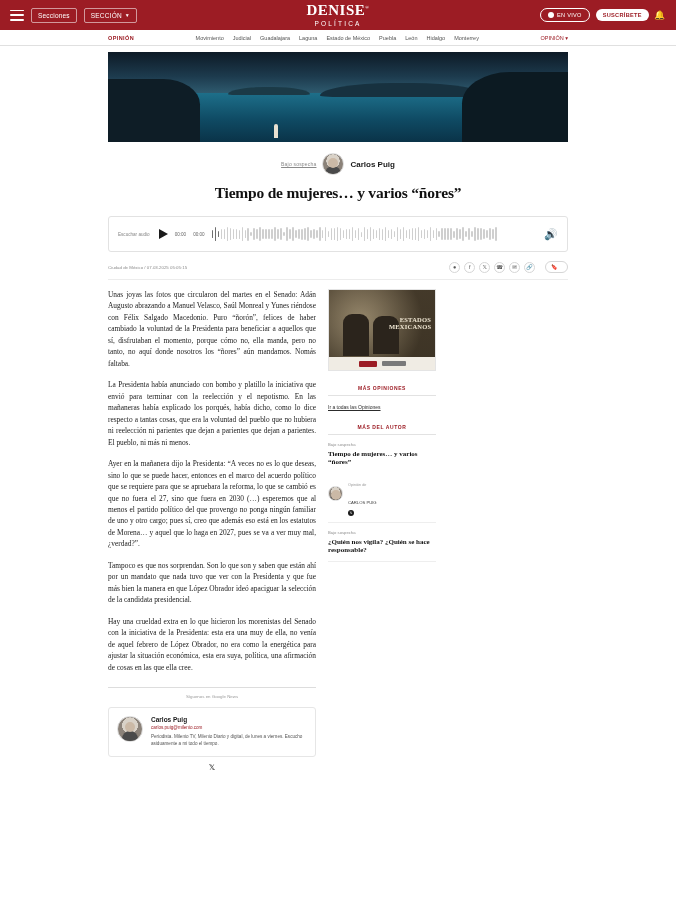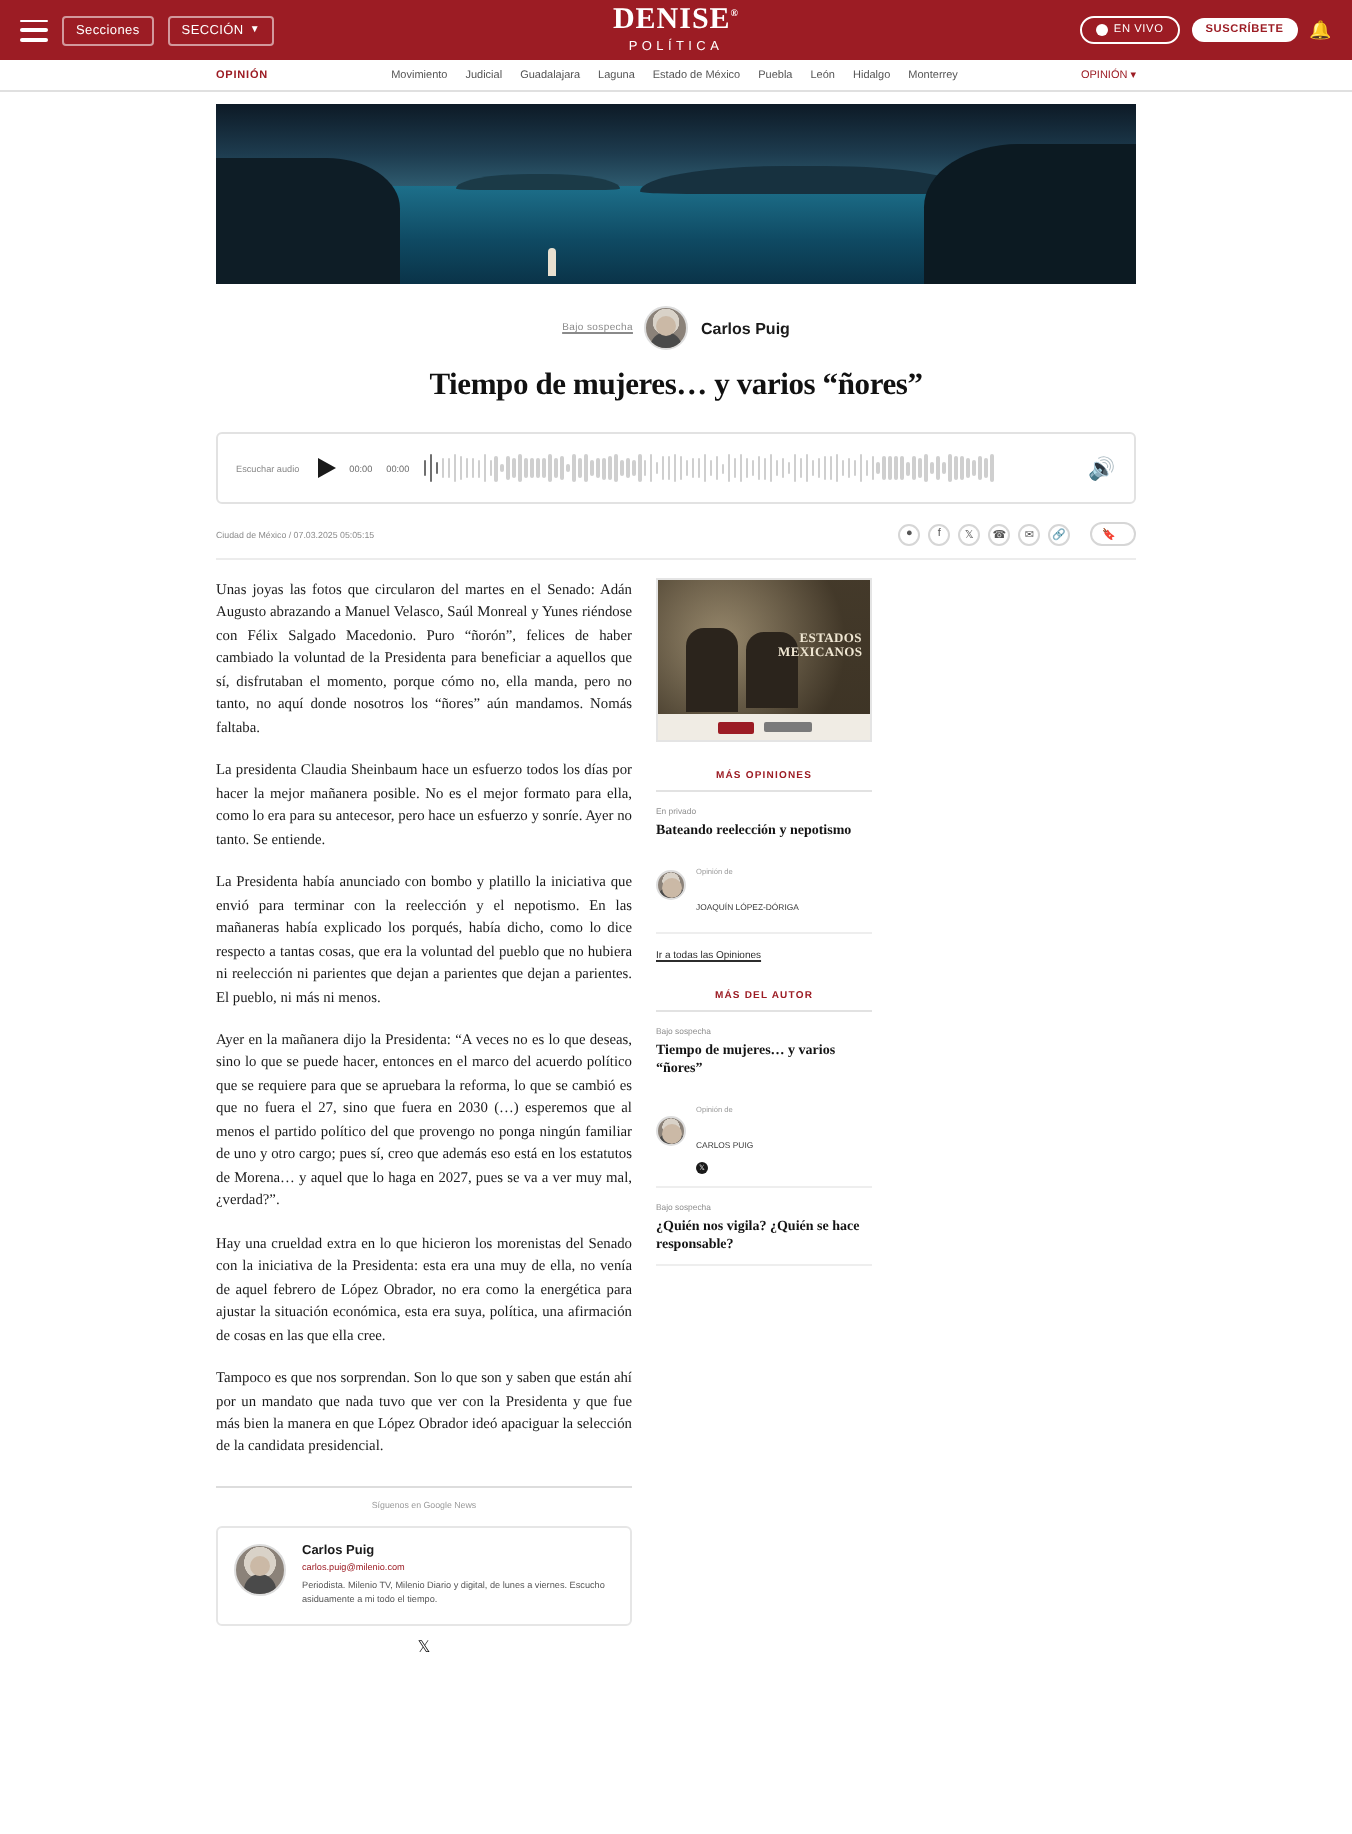--- a/index.html
+++ b/index.html
@@ -413,25 +413,24 @@
           <span>🔖</span>
           <span></span>
         </span>
       </span>
     </div>
 
     <div class="cols">
 
       <div class="article">
         <p>Unas joyas las fotos que circularon del martes en el Senado: Adán Augusto abrazando a Manuel Velasco, Saúl Monreal y Yunes riéndose con Félix Salgado Macedonio. Puro “ñorón”, felices de haber cambiado la voluntad de la Presidenta para beneficiar a aquellos que sí, disfrutaban el momento, porque cómo no, ella manda, pero no tanto, no aquí donde nosotros los “ñores” aún mandamos. Nomás faltaba.</p>
-        <p>La presidenta Claudia Sheinbaum hace un esfuerzo todos los días por hacer la mejor mañanera posible. No es el mejor formato para ella, como lo era para su antecesor, pero hace un esfuerzo y sonríe. Ayer no tanto. Se entiende.</p>
         <p>La Presidenta había anunciado con bombo y platillo la iniciativa que envió para terminar con la reelección y el nepotismo. En las mañaneras había explicado los porqués, había dicho, como lo dice respecto a tantas cosas, que era la voluntad del pueblo que no hubiera ni reelección ni parientes que dejan a parientes que dejan a parientes. El pueblo, ni más ni menos.</p>
         <p>Ayer en la mañanera dijo la Presidenta: “A veces no es lo que deseas, sino lo que se puede hacer, entonces en el marco del acuerdo político que se requiere para que se apruebara la reforma, lo que se cambió es que no fuera el 27, sino que fuera en 2030 (…) esperemos que al menos el partido político del que provengo no ponga ningún familiar de uno y otro cargo; pues sí, creo que además eso está en los estatutos de Morena… y aquel que lo haga en 2027, pues se va a ver muy mal, ¿verdad?”.</p>
+        <p>Tampoco es que nos sorprendan. Son lo que son y saben que están ahí por un mandato que nada tuvo que ver con la Presidenta y que fue más bien la manera en que López Obrador ideó apaciguar la selección de la candidata presidencial.</p>
         <p>Hay una crueldad extra en lo que hicieron los morenistas del Senado con la iniciativa de la Presidenta: esta era una muy de ella, no venía de aquel febrero de López Obrador, no era como la energética para ajustar la situación económica, esta era suya, política, una afirmación de cosas en las que ella cree.</p>
-        <p>Tampoco es que nos sorprendan. Son lo que son y saben que están ahí por un mandato que nada tuvo que ver con la Presidenta y que fue más bien la manera en que López Obrador ideó apaciguar la selección de la candidata presidencial.</p>
 
         <div class="footer-note">Síguenos en Google News</div>
 
         <div class="authorbox">
           <span class="avatar av"></span>
           <div>
             <div class="nm">Carlos Puig</div>
             <div class="em">carlos.puig@milenio.com</div>
             <div class="bio">Periodista. Milenio TV, Milenio Diario y digital, de lunes a viernes. Escucho asiduamente a mi todo el tiempo.</div>
           </div>
@@ -449,31 +448,20 @@
           <div class="bar">
             <span class="g1"></span>
             <span class="g2"></span>
           </div>
         </div>
 
         <div class="rail-head">MÁS OPINIONES</div>
 
 
 
-        <div class="op-item">
-          <div class="op-kicker">En privado</div>
-          <div class="op-title">Bateando reelección y nepotismo</div>
-          <div class="op-foot">
-            <span class="avatar av"></span>
-            <span class="meta">
-              <span class="l1">Opinión de</span><br>
-              <span class="l2">JOAQUÍN LÓPEZ-DÓRIGA</span>
-            </span>
-          </div>
-        </div>
 
 
 
         <div class="rail-link">Ir a todas las Opiniones</div>
 
         <div class="rail-head">MÁS DEL AUTOR</div>
 
         <div class="op-item">
           <div class="op-kicker">Bajo sospecha</div>
           <div class="op-title">Tiempo de mujeres… y varios “ñores”</div>

